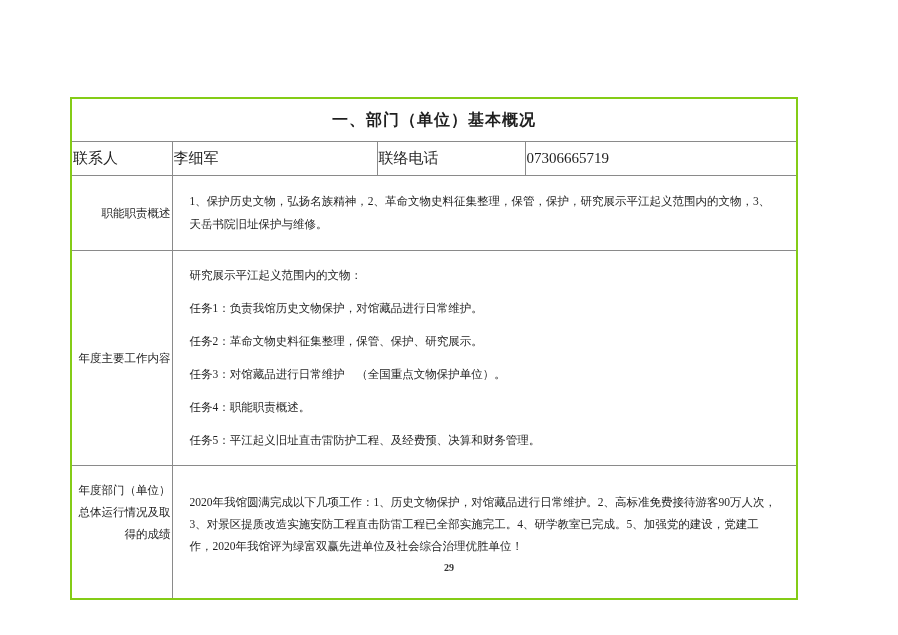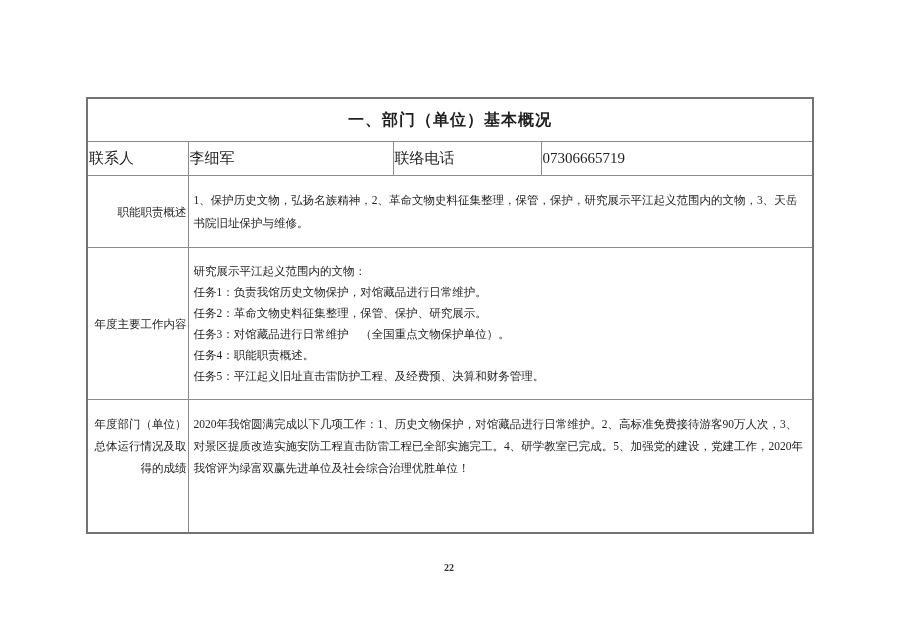--- a/index.html
+++ b/index.html
@@ -11,26 +11,26 @@
     position: relative;
     width: 898px;
     height: 635px;
     background: #ffffff;
     font-family: "Liberation Serif", "DejaVu Serif", serif;
     color: #1f1f1f;
     overflow: hidden;
   }
   table.main {
     position: absolute;
-    left: 86px;
+    left: 70px;
     top: 97px;
     width: 726px;
     border-collapse: collapse;
     table-layout: fixed;
-    border: 2px solid #737373;
+    border: 2px solid #84cc16;
   }
   table.main td {
     border: 1px solid #8a8a8a;
     overflow: hidden;
   }
   td.title-cell {
     height: 40px;
     text-align: center;
     vertical-align: middle;
     font-weight: bold;
@@ -49,21 +49,21 @@
     font-size: 11.5px;
     line-height: 22px;
     padding: 0 1px;
   }
   td.content-cell {
     vertical-align: middle;
     font-size: 11.5px;
     padding: 2px 4px 2px 5px;
   }
   td.content-cell p {
-    margin: 0;
+    margin: 12px;
     line-height: 23px;
     text-align: left;
     word-break: break-all;
   }
   tr.row-duties td { height: 67px; }
   tr.row-tasks td  { height: 147px; }
   tr.row-tasks td.content-cell p { line-height: 21px; }
   tr.row-summary td { height: 117px; }
   tr.row-summary td.label-cell,
   tr.row-summary td.content-cell {
@@ -128,14 +128,14 @@
 
       <tr class="row-summary">
         <td class="label-cell">年度部门（单位）总体运行情况及取得的成绩</td>
         <td class="content-cell" colspan="3">
           <p>2020年我馆圆满完成以下几项工作：1、历史文物保护，对馆藏品进行日常维护。2、高标准免费接待游客90万人次，3、对景区提质改造实施安防工程直击防雷工程已全部实施完工。4、研学教室已完成。5、加强党的建设，党建工作，2020年我馆评为绿富双赢先进单位及社会综合治理优胜单位！</p>
         </td>
       </tr>
     </tbody>
   </table>
 
-  <div class="page-number">22</div>
+  <div class="page-number">29</div>
 </div>
 
 </body></html>

